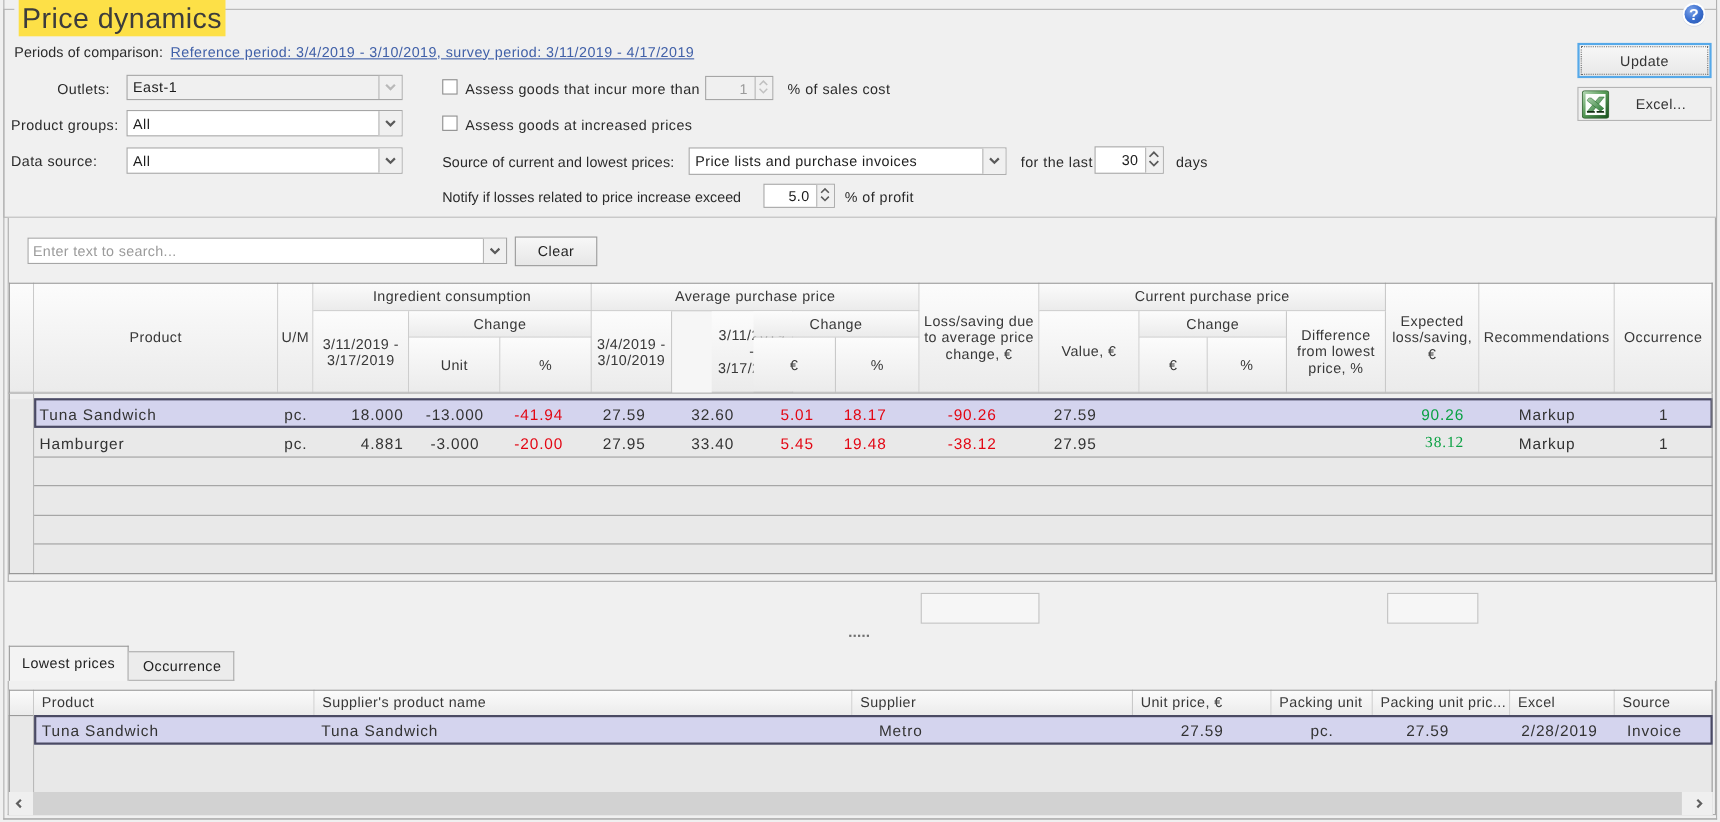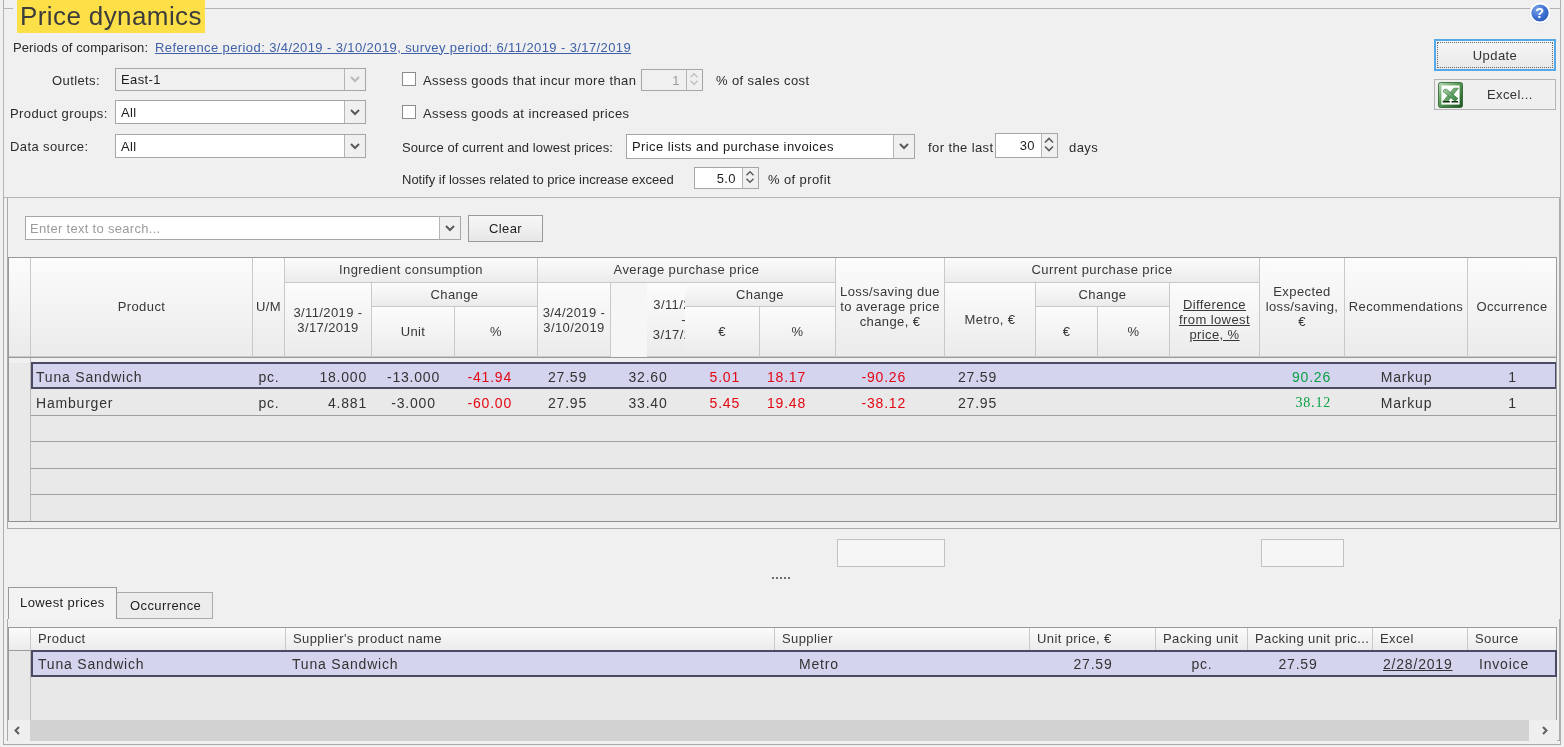--- a/index.html
+++ b/index.html
@@ -15,21 +15,21 @@
 .bh{background:linear-gradient(#fcfcfc,#ebebeb);border-right:1px solid #c9c9c9;display:flex;align-items:center;color:#383838;padding-left:7px;}
 
 svg{position:absolute;}
 </style></head>
 <body>
 <div style="left:3px;top:0px;width:1558px;height:745px;border:1px solid #b0b0b0;border-top:none;"></div>
 <div style="left:3px;top:8px;width:1558px;height:190px;border:1px solid #b4b4b4;"></div>
 <div style="left:13px;top:0px;width:186px;height:16px;background:#f0f0f0;"></div>
 <div style="left:17px;top:0px;height:33px;font-size:26px;color:#3c3c3c;background:#fde047;padding:0 3px;display:flex;align-items:center;">Price dynamics</div>
 <div class="lh" style="left:13px;top:39px;height:16px;letter-spacing:0.1px;">Periods of comparison:</div>
-<div class="lh" style="left:155px;top:39px;height:16px;color:#4060a8;text-decoration:underline;">Reference period: 3/4/2019 - 3/10/2019, survey period: 6/11/2019 - 3/17/2019</div>
+<div class="lh" style="left:155px;top:39px;height:16px;color:#4060a8;text-decoration:underline;">Reference period: 3/4/2019 - 3/10/2019, survey period: 3/11/2019 - 4/17/2019</div>
 <div class="lh" style="left:10px;top:72px;height:16px;margin-left:42px;">Outlets:</div>
 <div style="left:115px;top:68px;width:251px;height:23px;background:#f0f0f0;border:1px solid #a6a6a6;"></div>
 <div class="lh" style="left:121px;top:68px;height:23px;color:#1c1c1c;">East-1</div>
 <div style="left:344px;top:69px;width:21px;height:21px;background:#f0f0f0;border-left:1px solid #b5b5b5;display:flex;align-items:center;justify-content:center;"></div>
 <svg style="left:349px;top:74px;" width="12" height="10" viewBox="0 0 12 10">
     <polyline points="2,3 6,7 10,3" fill="none" stroke="#b9b9b9" stroke-width="2"></polyline>
   </svg>
 <div class="lh" style="left:10px;top:105px;height:16px;">Product groups:</div>
 <div style="left:115px;top:100px;width:251px;height:24px;background:#ffffff;border:1px solid #a6a6a6;"></div>
 <div class="lh" style="left:121px;top:100px;height:24px;color:#1c1c1c;">All</div>
@@ -135,25 +135,25 @@
 <div class="hc" style="left:372px;top:307px;width:83px;height:50px;font-size:13px;">Unit</div>
 <div class="hc" style="left:455px;top:307px;width:83px;height:50px;font-size:13px;">%</div>
 <div class="hc" style="left:538px;top:257px;width:298px;height:26px;font-size:13px;">Average purchase price</div>
 <div class="hc" style="left:538px;top:283px;width:73px;height:74px;font-size:13px;">3/4/2019 -<br>3/10/2019</div>
 <div class="hc" style="left:611px;top:283px;width:74px;height:74px;font-size:13px;margin-left:36px;">3/11/2019<br>-<br>3/17/2019</div>
 <div class="hc" style="left:685px;top:283px;width:151px;height:24px;font-size:13px;">Change</div>
 <div class="hc" style="left:685px;top:307px;width:75px;height:50px;font-size:13px;">€</div>
 <div class="hc" style="left:760px;top:307px;width:76px;height:50px;font-size:13px;">%</div>
 <div class="hc" style="left:836px;top:257px;width:109px;height:100px;font-size:13px;">Loss/saving due<br>to average price<br>change, €</div>
 <div class="hc" style="left:945px;top:257px;width:315px;height:26px;font-size:13px;">Current purchase price</div>
-<div class="hc" style="left:945px;top:283px;width:91px;height:74px;font-size:13px;">Metro, €</div>
+<div class="hc" style="left:945px;top:283px;width:91px;height:74px;font-size:13px;">Value, €</div>
 <div class="hc" style="left:1036px;top:283px;width:134px;height:24px;font-size:13px;">Change</div>
 <div class="hc" style="left:1036px;top:307px;width:62px;height:50px;font-size:13px;">€</div>
 <div class="hc" style="left:1098px;top:307px;width:72px;height:50px;font-size:13px;">%</div>
-<div class="hc" style="left:1170px;top:283px;width:90px;height:74px;font-size:13px;text-decoration:underline;">Difference<br>from lowest<br>price, %</div>
+<div class="hc" style="left:1170px;top:283px;width:90px;height:74px;font-size:13px;">Difference<br>from lowest<br>price, %</div>
 <div class="hc" style="left:1260px;top:257px;width:85px;height:100px;font-size:13px;">Expected<br>loss/saving,<br>€</div>
 <div class="hc" style="left:1345px;top:257px;width:123px;height:100px;font-size:13px;">Recommendations</div>
 <div class="hc" style="left:1468px;top:257px;width:89px;height:100px;font-size:13px;">Occurrence</div>
 <div style="left:8px;top:257px;width:1549px;height:1px;background:#9a9a9a;"></div>
 <div style="left:8px;top:357px;width:1549px;height:1px;background:#9a9a9a;"></div>
 <div style="left:8px;top:257px;width:1px;height:100px;background:#9a9a9a;"></div>
 <div style="left:1556px;top:257px;width:1px;height:100px;background:#9a9a9a;"></div>
 <div style="left:8px;top:358px;width:1549px;height:164px;background:#e9e9e9;"></div>
 <div style="left:8px;top:358px;width:1549px;height:5px;background:#f0f0f0;"></div>
 <div style="left:30px;top:358px;width:1px;height:164px;background:#b9b9b9;"></div>
@@ -176,21 +176,21 @@
 <div class="cell r" style="left:760px;top:366px;width:46px;height:22px;color:#e30613;">18.17</div>
 <div class="cell r" style="left:836px;top:366px;width:70px;height:22px;color:#e30613;">-90.26</div>
 <div class="cell" style="left:958px;top:366px;width:78px;height:22px;">27.59</div>
 <div class="cell r" style="left:1260px;top:366px;width:71px;height:22px;color:#0aa143;">90.26</div>
 <div class="cell c" style="left:1345px;top:366px;width:123px;height:22px;">Markup</div>
 <div class="cell c" style="left:1468px;top:366px;width:89px;height:22px;">1</div>
 <div class="cell" style="left:36px;top:390px;width:217px;height:25px;">Hamburger</div>
 <div class="cell c" style="left:253px;top:390px;width:32px;height:25px;">pc.</div>
 <div class="cell r" style="left:285px;top:390px;width:82px;height:25px;">4.881</div>
 <div class="cell c" style="left:372px;top:390px;width:83px;height:25px;">-3.000</div>
-<div class="cell r" style="left:455px;top:390px;width:57px;height:25px;color:#e30613;">-60.00</div>
+<div class="cell r" style="left:455px;top:390px;width:57px;height:25px;color:#e30613;">-20.00</div>
 <div class="cell r" style="left:538px;top:390px;width:49px;height:25px;">27.95</div>
 <div class="cell c" style="left:611px;top:390px;width:74px;height:25px;">33.40</div>
 <div class="cell r" style="left:685px;top:390px;width:55px;height:25px;color:#e30613;">5.45</div>
 <div class="cell r" style="left:760px;top:390px;width:46px;height:25px;color:#e30613;">19.48</div>
 <div class="cell r" style="left:836px;top:390px;width:70px;height:25px;color:#e30613;">-38.12</div>
 <div class="cell" style="left:958px;top:390px;width:78px;height:25px;">27.95</div>
 <div class="cell r" style="left:1260px;top:390px;width:71px;height:25px;color:#0aa143;font-family:Liberation Serif, serif;">38.12</div>
 <div class="cell c" style="left:1345px;top:390px;width:123px;height:25px;">Markup</div>
 <div class="cell c" style="left:1468px;top:390px;width:89px;height:25px;">1</div>
 <div style="left:837px;top:539px;width:108px;height:28px;background:#f6f6f6;border:1px solid #c2c2c2;"></div>
@@ -223,21 +223,21 @@
 <div style="left:8px;top:627px;width:1px;height:114px;background:#9a9a9a;"></div>
 <div style="left:1556px;top:627px;width:1px;height:114px;background:#9a9a9a;"></div>
 <div style="left:30px;top:650px;width:1px;height:70px;background:#b9b9b9;"></div>
 <div style="left:31px;top:650px;width:1526px;height:27px;background:#d4d4ee;border:2px solid #4a4a63;"></div>
 <div class="cell" style="left:38px;top:653px;width:248px;height:22px;">Tuna Sandwich</div>
 <div class="cell" style="left:292px;top:653px;width:483px;height:22px;">Tuna Sandwich</div>
 <div class="cell" style="left:799px;top:653px;width:231px;height:22px;">Metro</div>
 <div class="cell c" style="left:1030px;top:653px;width:126px;height:22px;">27.59</div>
 <div class="cell c" style="left:1156px;top:653px;width:92px;height:22px;">pc.</div>
 <div class="cell c" style="left:1248px;top:653px;width:100px;height:22px;">27.59</div>
-<div class="cell" style="left:1383px;top:653px;width:85px;height:22px;text-decoration:underline;">2/28/2019</div>
+<div class="cell" style="left:1383px;top:653px;width:85px;height:22px;">2/28/2019</div>
 <div class="cell c" style="left:1468px;top:653px;width:72px;height:22px;">Invoice</div>
 <div style="left:8px;top:720px;width:1549px;height:21px;background:#d2d2d2;"></div>
 <div style="left:8px;top:720px;width:22px;height:21px;background:#efefef;display:flex;align-items:center;justify-content:center;"></div>
 <svg style="left:13px;top:725px;" width="9" height="11" viewBox="0 0 9 11">
     <polyline points="6,2 2.5,5.5 6,9" fill="none" stroke="#5f5f5f" stroke-width="2"></polyline>
   </svg>
 <div style="left:1529px;top:720px;width:28px;height:21px;background:#efefef;display:flex;align-items:center;justify-content:center;"></div>
 <svg style="left:1540px;top:725px;" width="9" height="11" viewBox="0 0 9 11">
     <polyline points="3,2 6.5,5.5 3,9" fill="none" stroke="#5f5f5f" stroke-width="2"></polyline>
   </svg>

